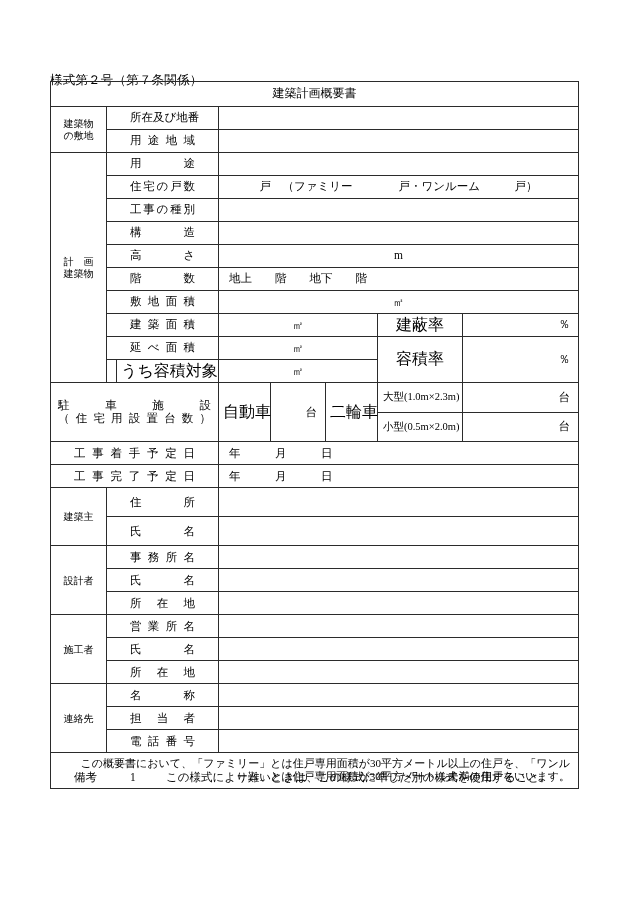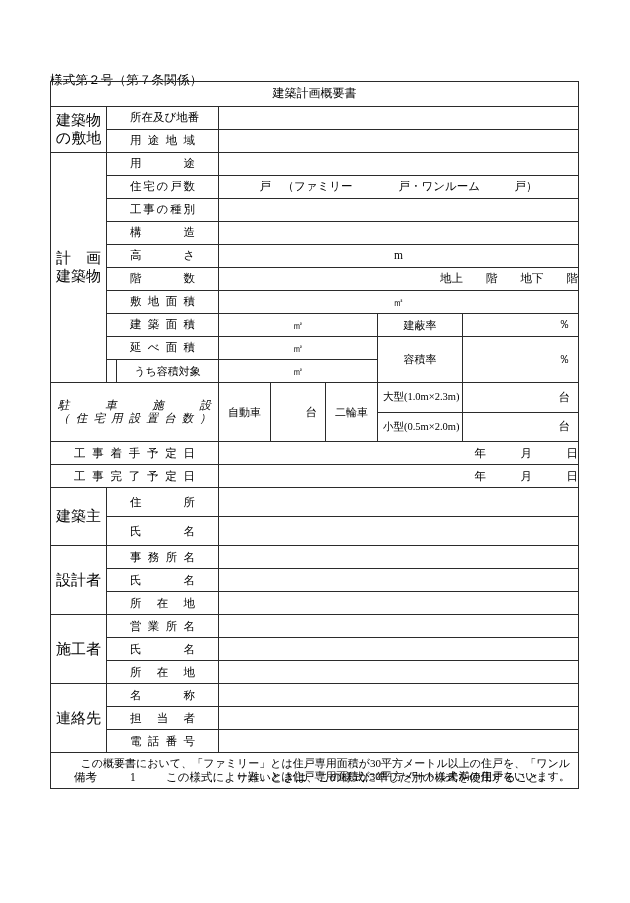--- a/index.html
+++ b/index.html
@@ -56,40 +56,39 @@
     text-align: justify;
     text-align-last: justify;
     padding: 0 23px !important;
     white-space: nowrap;
     font-size: 11.5px;
   }
   .lbl-c {
     text-align: center;
     padding: 0 4px !important;
     white-space: nowrap;
-    font-size: 11px;
+    font-size: 16px;
   }
   .lbl-group {
     text-align: center;
-    font-size: 15px;
+    font-size: 10px;
     line-height: 1.35;
   }
   .lbl-group span { display: block; }
   .lbl-two {
     text-align: justify;
     text-align-last: justify;
     padding: 16px 7px !important;
     font-size: 11.5px;
     line-height: 1.35;
     white-space: nowrap;
-    font-style: italic;
   }
   .lbl-two span { display: block; }
   .val-center { text-align: center; }
-  .val-left { text-align: right; padding-left: 10px !important; }
+  .val-left { text-align: left; padding-left: 10px !important; }
   .val-right { text-align: right; padding-right: 8px !important; }
   .unit-sq { font-size: 11px; }
   .size-lbl {
     text-align: left;
     padding-left: 5px !important;
     font-size: 10.5px;
     white-space: nowrap;
     height: 20px !important;
   }
   .sub-indent {

